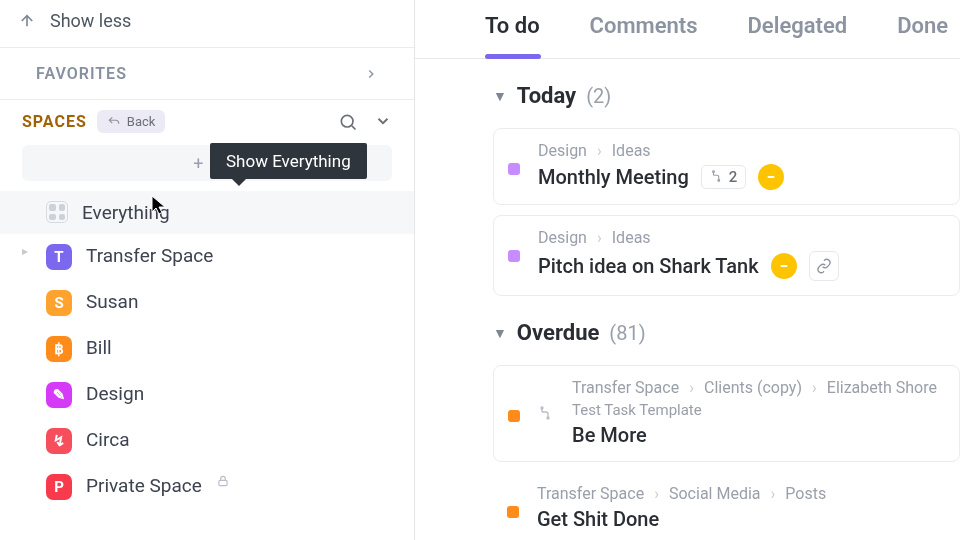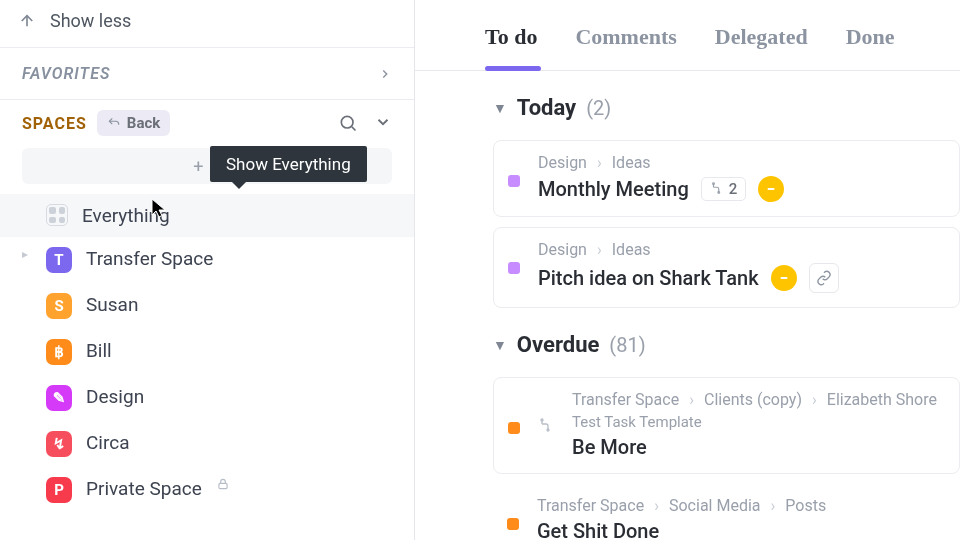--- a/index.html
+++ b/index.html
@@ -8,27 +8,27 @@
     width: 960px; height: 540px; overflow: hidden;
     display: flex; background: #fff; color: #2a2e34;
   }
   
   .sidebar { width: 415px; border-right: 1px solid #e4e6eb; display: flex; flex-direction: column; }
   .show-less { display: flex; align-items: center; gap: 14px; padding: 10px 18px 16px 18px; }
   .arrow-up { width: 18px; height: 18px; display:flex; align-items:center; justify-content:center; }
   .show-less .lbl { font-size: 18px; color: #4f5762; }
   .div { height:1px; background:#ececf0; }
 
-  .section-header { display:flex; align-items:center; justify-content:space-between; padding: 16px 22px; font-style: italic; }
+  .section-header { display:flex; align-items:center; justify-content:space-between; padding: 16px 36px; }
   .section-header .title { font-size: 16px; letter-spacing: 1px; color:#87909e; font-weight:600; }
   .chev { color:#7c8594; }
 
   .spaces-header { display:flex; align-items:center; gap:10px; padding: 10px 22px 12px 22px; }
   .spaces-header .title { font-size:16px; letter-spacing:1px; color:#a16207; font-weight:700; }
-  .back-pill { background:#eceaf4; border-radius:6px; padding:4px 10px; display:flex; align-items:center; gap:6px; color:#6b6f78; font-size:15px;font-weight:bold; }
+  .back-pill { background:#eceaf4; border-radius:6px; padding:4px 10px; display:flex; align-items:center; gap:6px; color:#6b6f78; font-size:13px; }
   .spaces-actions { margin-left:auto; display:flex; gap:16px; color:#6b6f78; }
 
   .add-row { margin: 0 22px 10px 22px; background:#f5f6f8; border-radius:6px; height:36px; display:flex; align-items:center; justify-content:center; color:#9aa0ab; font-size:17px; position:relative; gap:6px; }
   .plus { font-size:18px; color:#9aa0ab; }
   .tooltip { position:absolute; left:188px; top:-2px; background:#2f353c; color:#fff; font-size:17px; padding:8px 16px; border-radius:2px; white-space:nowrap; }
   .tooltip::after { content:""; position:absolute; left:22px; bottom:-7px; border:7px solid transparent; border-top-color:#2f353c; border-bottom:none; }
 
   .space-item { display:flex; align-items:flex-start; gap:14px; padding:10px 22px; font-size:19px; color:#3d4350; position:relative; }
   .space-item.active { background:#f6f7f9; }
   .space-item .caret { width:10px; color:#c5cad2; font-size:12px; }
@@ -40,21 +40,21 @@
   .sb-red { background:#f74e5e; }
   .sb-red2 { background:#f83a4d; }
   .grid4 { width:22px; height:22px; display:grid; grid-template-columns:1fr 1fr; grid-template-rows:1fr 1fr; gap:3px; padding:2px; border:1px solid #d7dbe1; border-radius:5px; }
   .grid4 span { background:#cdd2da; border-radius:2px; }
 
   .cursor { position:absolute; left:150px; top:3px; pointer-events:none; }
   .lock { color:#b8bec8; font-size:14px; }
 
   
   .main { flex:1; padding: 0 0 0 0; overflow:hidden; }
-  .tabs { display:flex; gap:38px; padding: 24px 0 0 70px; border-bottom:1px solid #e6e8ec;font-family:Liberation Serif, serif; }
+  .tabs { display:flex; gap:50px; padding: 13px 0 0 70px; border-bottom:1px solid #e6e8ec; }
   .tab { font-size:22px; color:#8c94a1; padding-bottom:20px; font-weight:600; position:relative; }
   .tab.active { color:#2a2e34; }
   .tab.active::after { content:""; position:absolute; left:0; bottom:-1px; width:56px; height:5px; background:#7b68ee; border-radius:3px; }
 
   .group-header { display:flex; align-items:center; gap:10px; padding: 24px 0 10px 78px; }
   .caret-down { color:#7e8793; font-size:14px; }
   .group-title { font-size:22px; font-weight:700; color:#2a2e34; }
   .group-count { font-size:20px; color:#9aa0ab; }
 
   .task-card { border:1px solid #ececf0; border-radius:8px; margin:10px 0 0 78px; padding:12px 14px 14px 14px; display:flex; gap:18px; }

